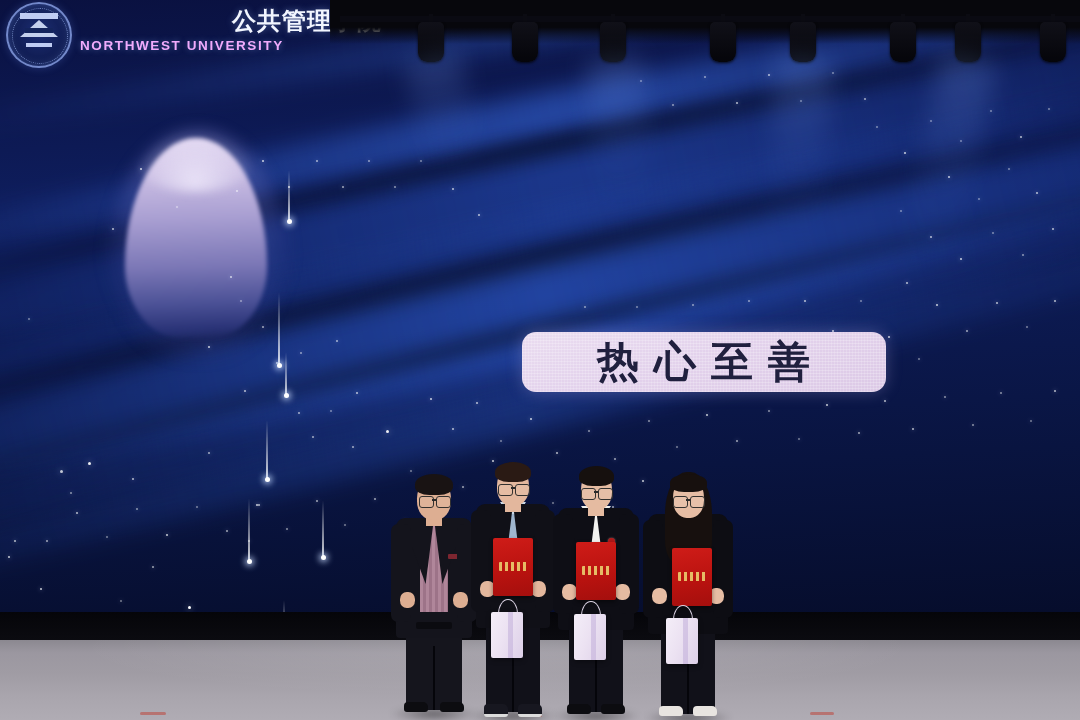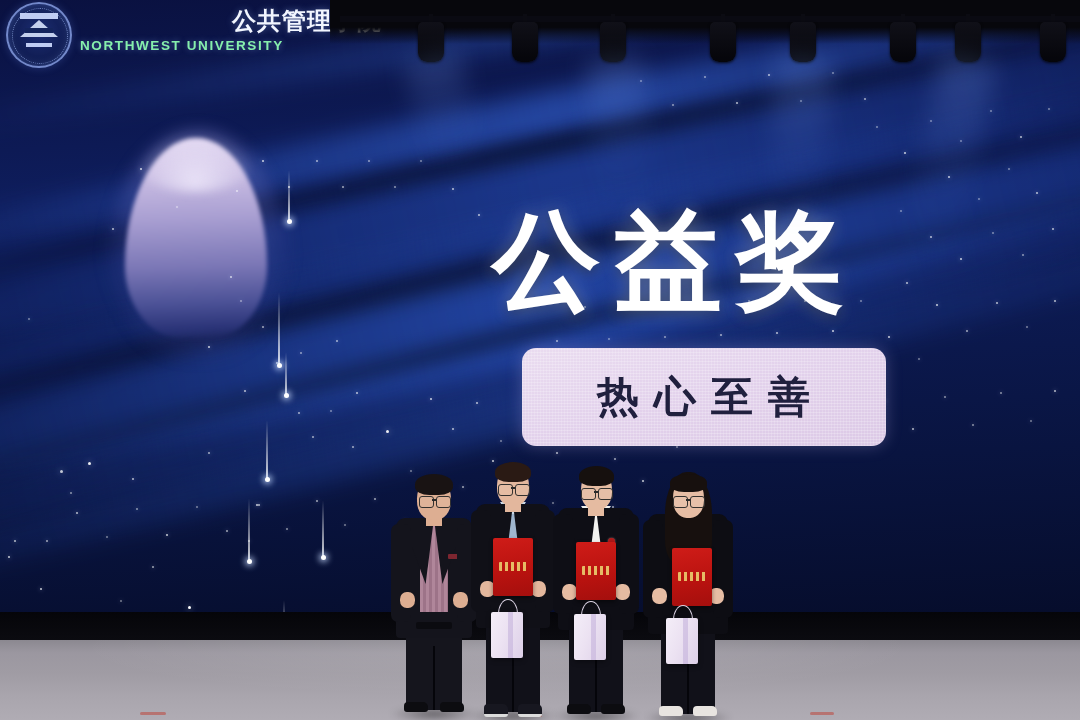--- a/index.html
+++ b/index.html
@@ -84,42 +84,42 @@
   .seal-ring-txt{position:absolute;left:4px;top:4px;width:54px;height:54px;border-radius:50%;border:1px dotted rgba(170,195,255,0.6);}
 
   .school-cn{
     position:absolute;left:80px;top:5px;
     color:#f2f6ff;font-size:30px;letter-spacing:2px;font-weight:700;
     text-shadow:0 0 8px rgba(150,185,255,0.5);
     white-space:nowrap;
   }
   .school-en{
     position:absolute;left:80px;top:38px;
-    color:#86efac;font-size:13.5px;letter-spacing:1.6px;font-weight:700;
+    color:#f0abfc;font-size:13.5px;letter-spacing:1.6px;font-weight:700;
     text-shadow:0 0 6px rgba(140,180,255,0.45);
     white-space:nowrap;
   }
   .dept-cn{
     position:absolute;left:232px;top:6px;
     color:#f2f6ff;font-size:24px;line-height:30px;font-weight:700;letter-spacing:1px;
     text-shadow:0 0 7px rgba(150,185,255,0.45);
     white-space:nowrap;
   }
   .dept-cn div:last-child{letter-spacing:1px;}
 
   
   .award-title{
     position:absolute;left:492px;top:196px;width:420px;height:130px;
     color:#ffffff;font-size:108px;line-height:128px;letter-spacing:14px;
     font-weight:700;font-family:"DejaVu Serif",serif;
     text-shadow:0 0 18px rgba(190,210,255,0.45), 0 3px 12px rgba(0,0,0,0.5);
     white-space:nowrap;
   }
   .subtitle-banner{
-    position:absolute;left:522px;top:348px;width:364px;height:98px;
+    position:absolute;left:522px;top:332px;width:364px;height:60px;
     border-radius:14px;
     background:
       repeating-linear-gradient(0deg, rgba(255,255,255,0.22) 0 1px, rgba(0,0,0,0) 1px 3px),
       repeating-linear-gradient(90deg, rgba(255,255,255,0.16) 0 1px, rgba(0,0,0,0) 1px 3px),
       linear-gradient(165deg,#eadcf0 0%,#e3d2ec 45%,#dcc9e6 100%);
     box-shadow:0 0 16px rgba(180,170,230,0.30);
     display:flex;align-items:center;justify-content:center;
   }
   .subtitle-text{
     color:#20203e;font-size:42px;letter-spacing:15px;font-weight:700;
@@ -337,21 +337,20 @@
         <div class="streak-head" style="left:264.5px;top:477px;"></div>
         <div class="streak" style="left:248px;top:498px;height:64px;"></div>
         <div class="streak-head" style="left:246.5px;top:559px;"></div>
         <div class="streak" style="left:285px;top:352px;height:44px;"></div>
         <div class="streak-head" style="left:283.5px;top:393px;"></div>
         <div class="streak" style="left:322px;top:500px;height:58px;"></div>
         <div class="streak-head" style="left:320.5px;top:555px;"></div>
         <div class="streak" style="left:283px;top:600px;height:48px;"></div>
       </div>
 
-    <div class="award-title">公益奖</div>
     <div class="subtitle-banner">
       <span class="subtitle-text">热心至善</span>
     </div>
 
     <div class="header-strip">
       <div class="seal">
         <div class="seal-ring-txt"></div>
         <div class="seal-inner"></div>
         <div class="seal-tri"></div>
         <div class="seal-bar"></div>

